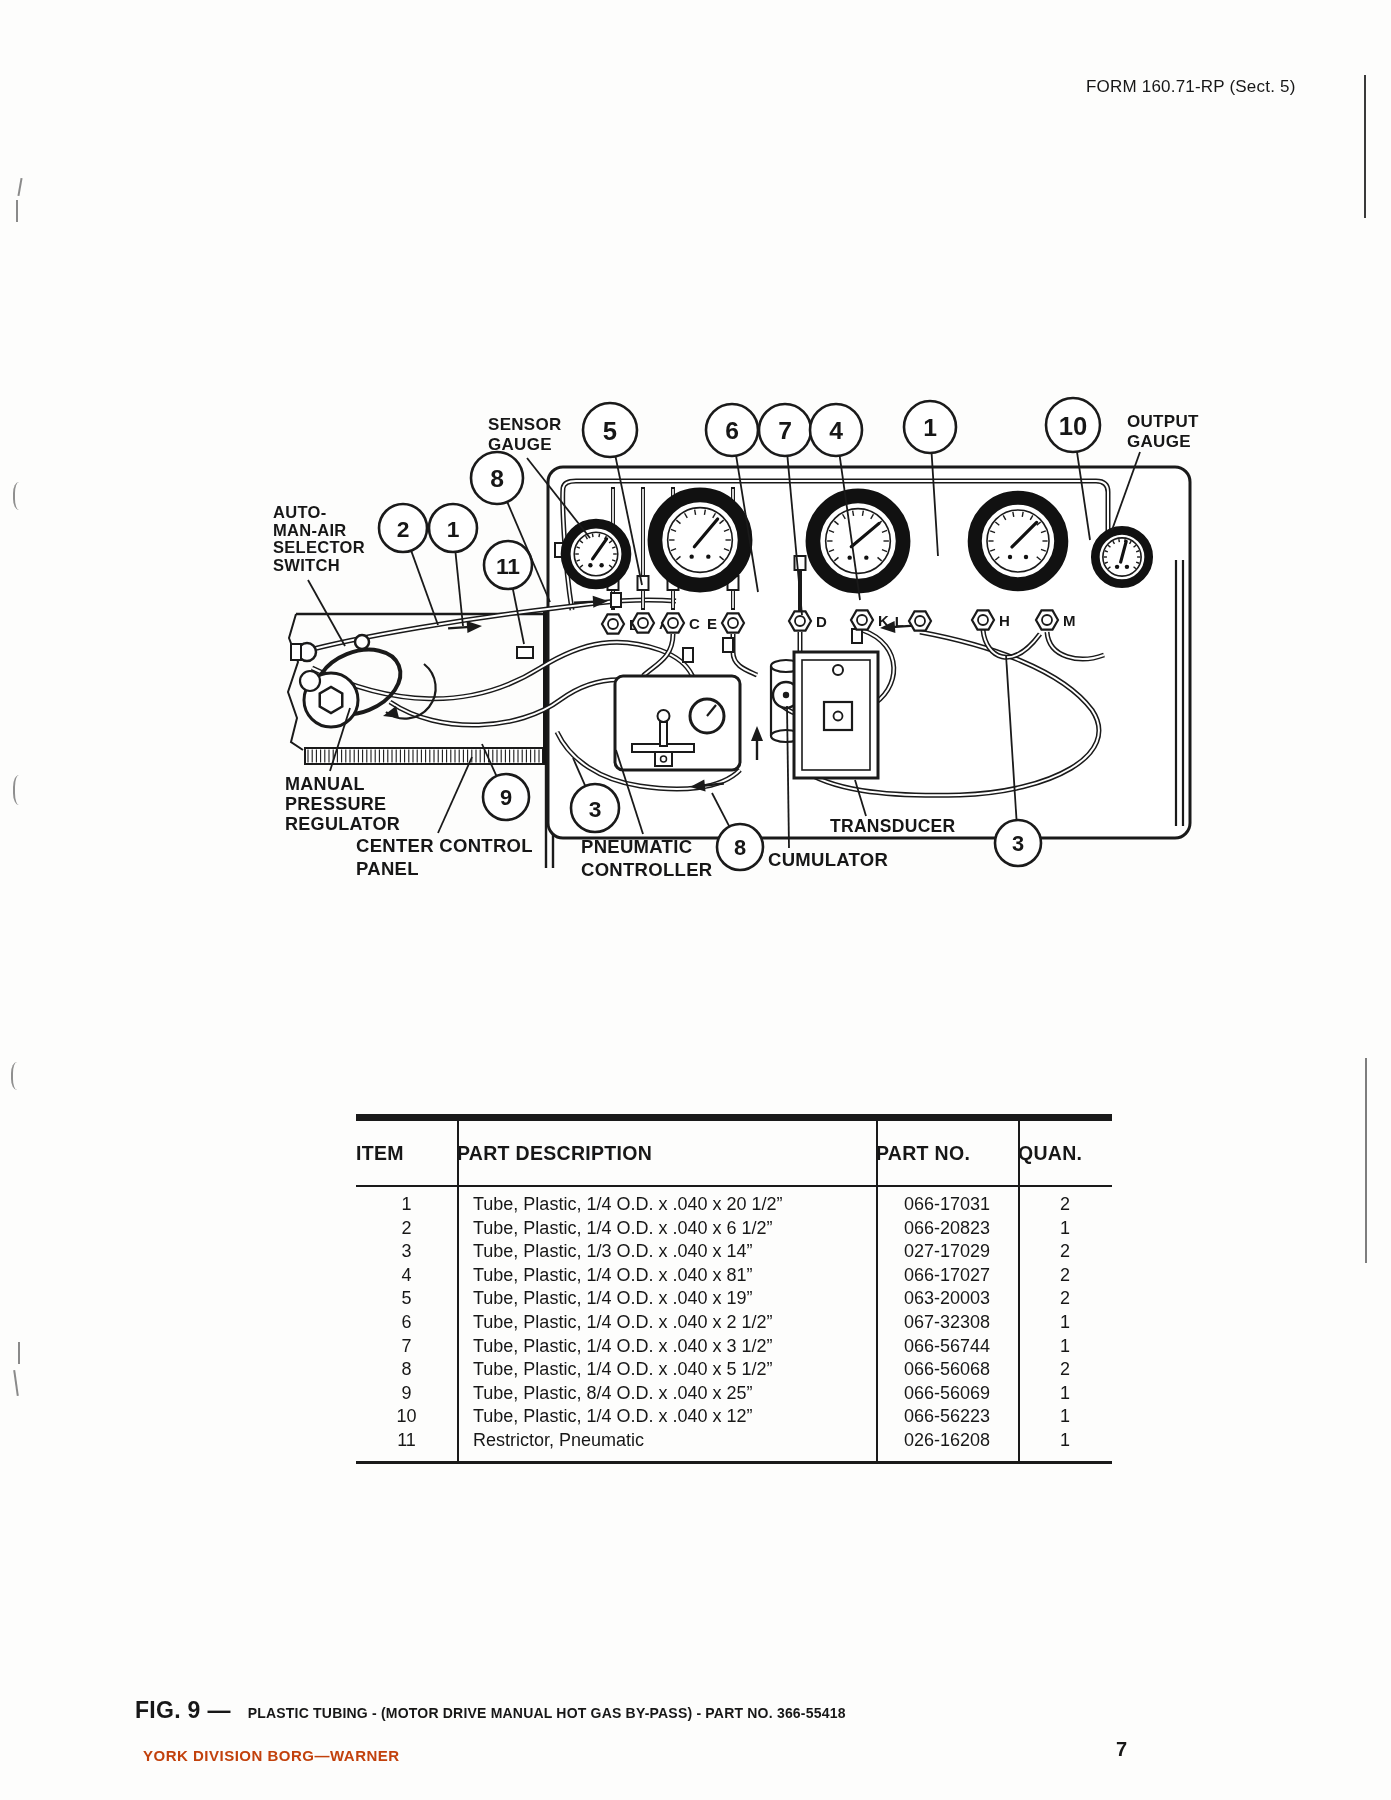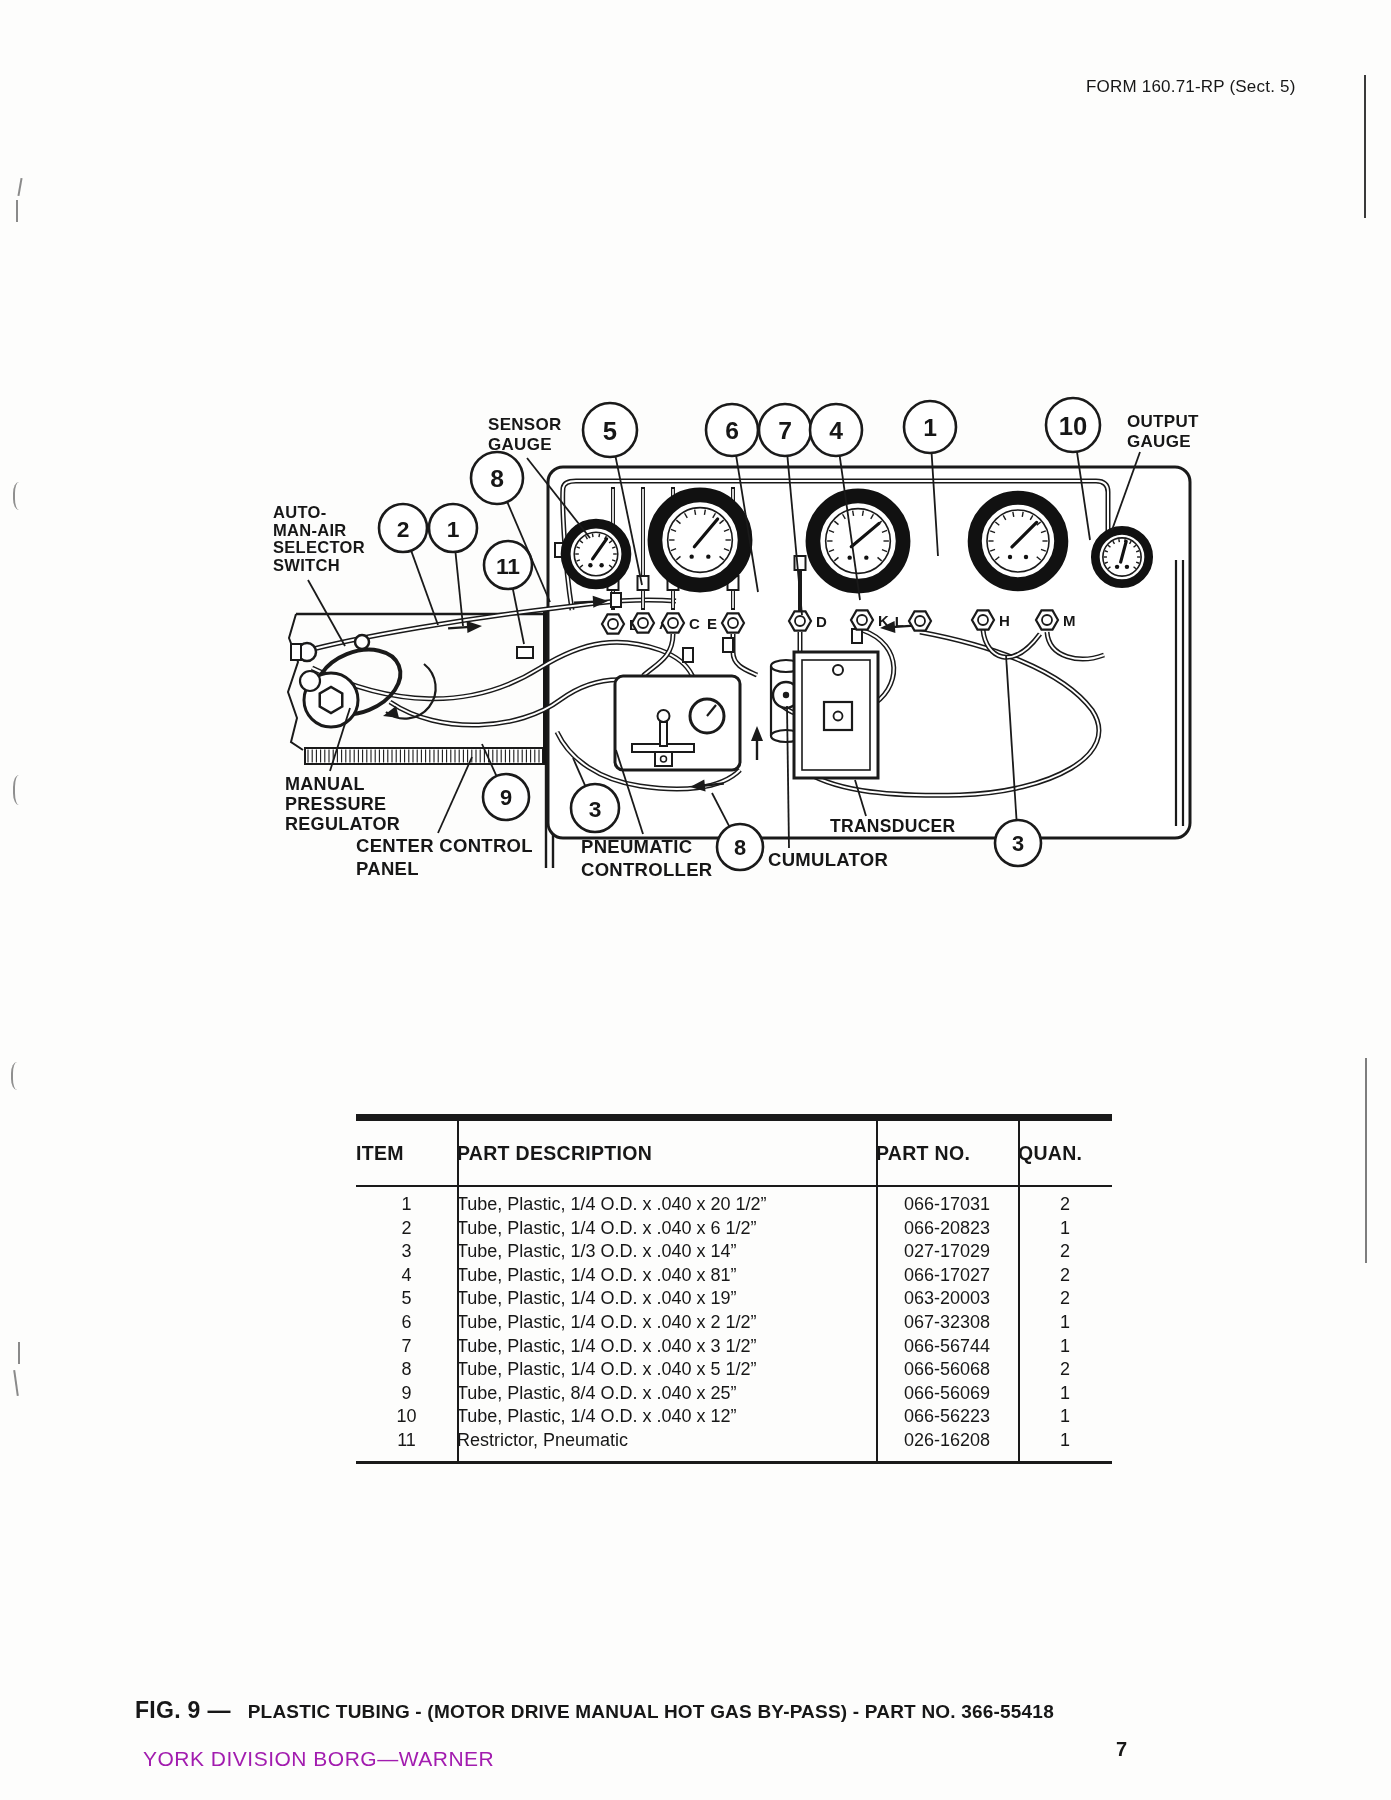--- a/index.html
+++ b/index.html
@@ -27,26 +27,26 @@
     display:grid;grid-template-columns:101px 419px 142px 94px;
     height:64px;align-items:center;border-bottom:2.5px solid #1a1a1a;
     font-weight:bold;font-size:19.5px;letter-spacing:0.3px;
   }
   .pt-head .c{text-align:left;}
   .pt-body{
     display:grid;grid-template-columns:101px 419px 142px 94px;
     padding:6px 0 8px 0;font-size:18px;
   }
   .pt-body .c{line-height:23.6px;text-align:center;white-space:nowrap;}
-  .pt-body .c.desc{text-align:left;}
+  .pt-body .c.desc{text-align:left;padding-left:16px;}
 
   .caption{left:135px;top:1697px;display:flex;align-items:baseline;gap:17px;white-space:nowrap;}
   .cap-fig{font-size:23px;font-weight:bold;letter-spacing:0.3px;}
-  .cap-text{font-size:19px;font-weight:bold;letter-spacing:0.2px;}
-  .footer-left{left:143px;top:1747px;font-size:21px;font-weight:normal;letter-spacing:0.5px;color:#a21caf;}
+  .cap-text{font-size:14px;font-weight:bold;letter-spacing:0.2px;}
+  .footer-left{left:143px;top:1747px;font-size:15px;font-weight:bold;letter-spacing:0.5px;color:#c2410c;}
   .page-number{left:1116px;top:1738px;font-size:20px;font-weight:bold;}
 
   
   .mark{position:absolute;background:#8a8a8a;}
   .paren{position:absolute;width:10px;border-left:2px solid #8f8f8f;border-radius:50%/40%;}
   .edge-line{position:absolute;width:2px;background:#3a3a3a;}
 </style>
 </head>
 <body>
 

